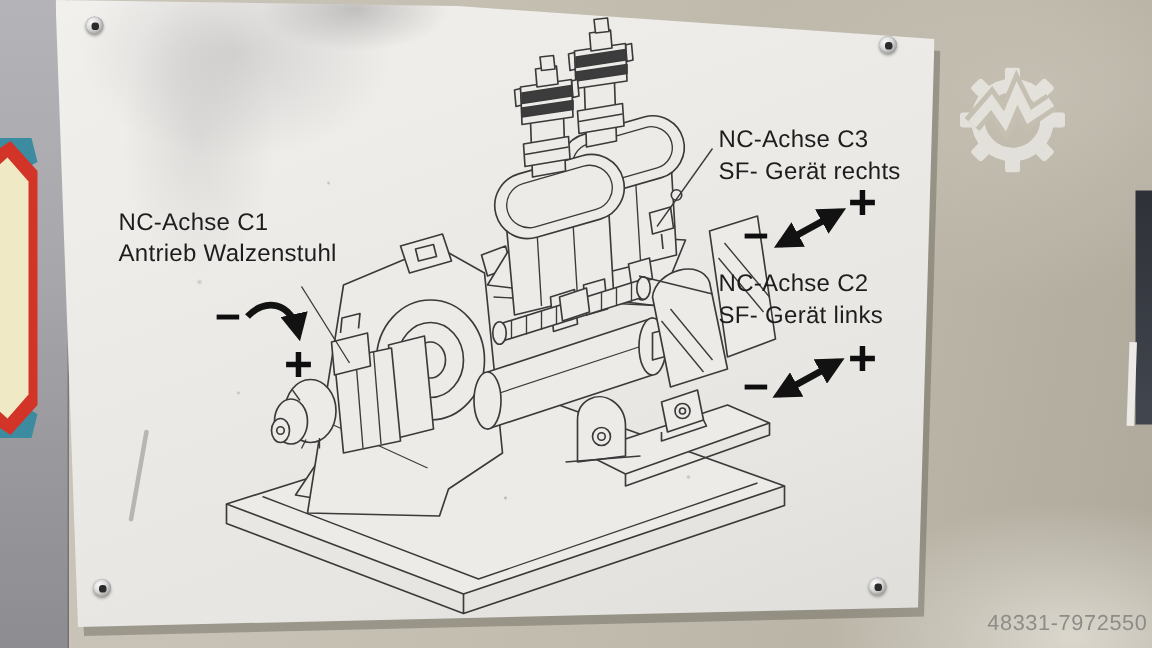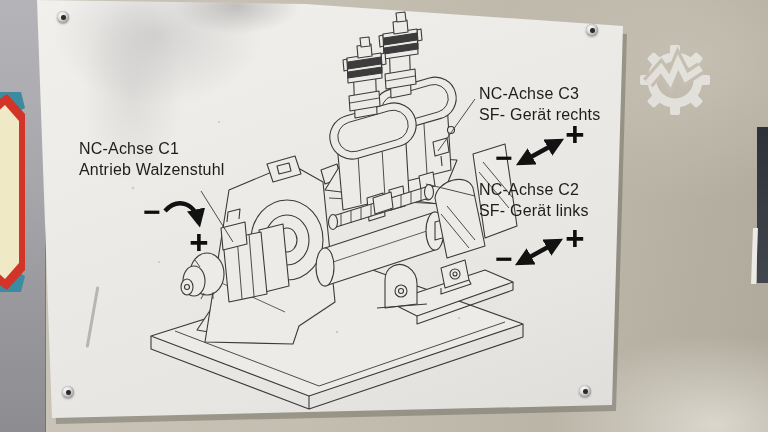--- a/index.html
+++ b/index.html
@@ -265,14 +265,15 @@
         <div class="screw-hole"></div>
       </div>
     <div class="screw" style="left:542px;top:385px;">
         <div class="screw-hole"></div>
       </div>
 
     <div class="scratch"></div>
     <div class="speckles"></div>
   </div>
 
+  <div class="photo-id">48331-7972550</div>
 
 </div>
 
 </body></html>

